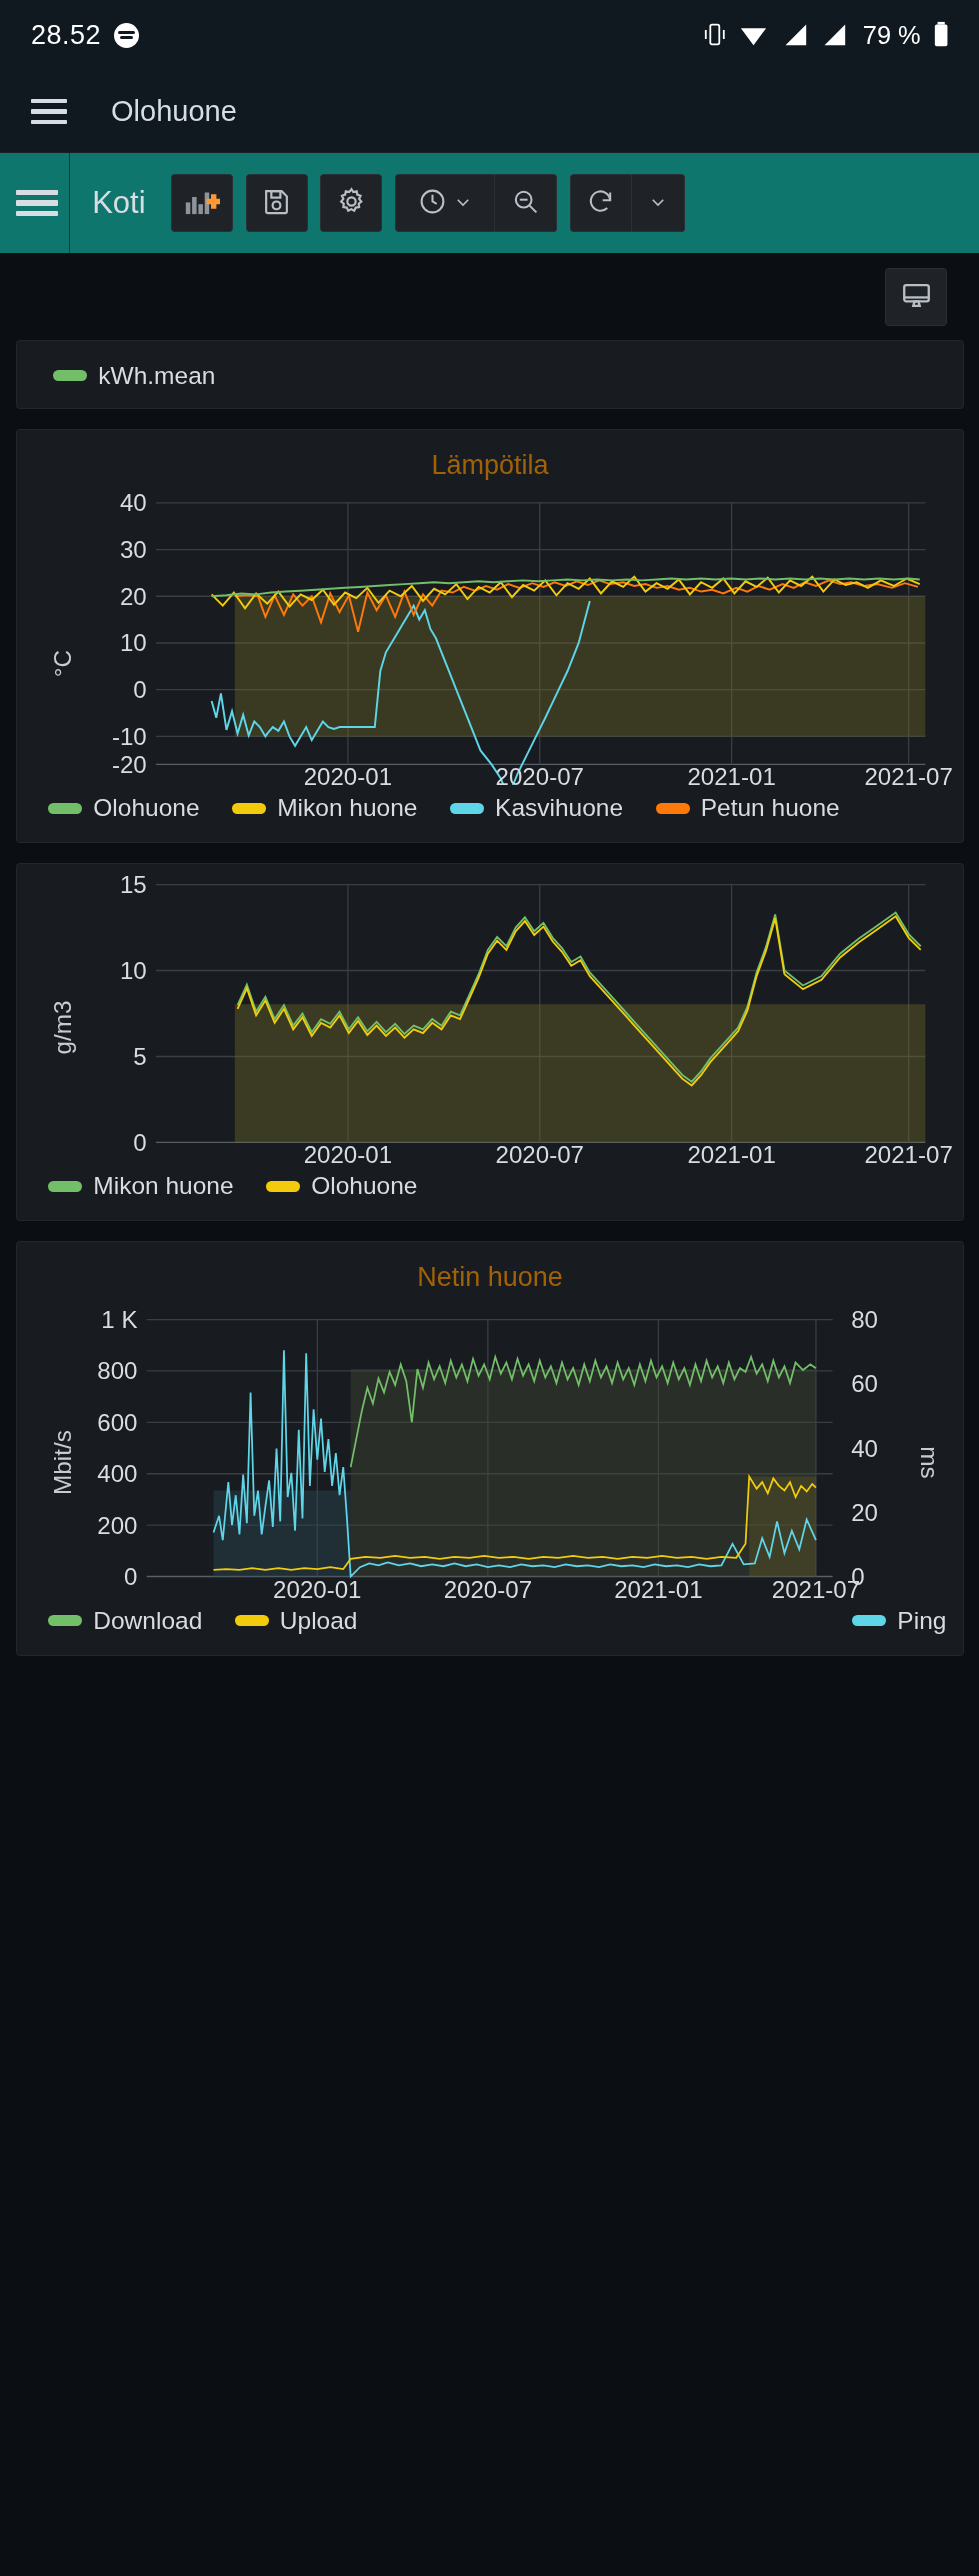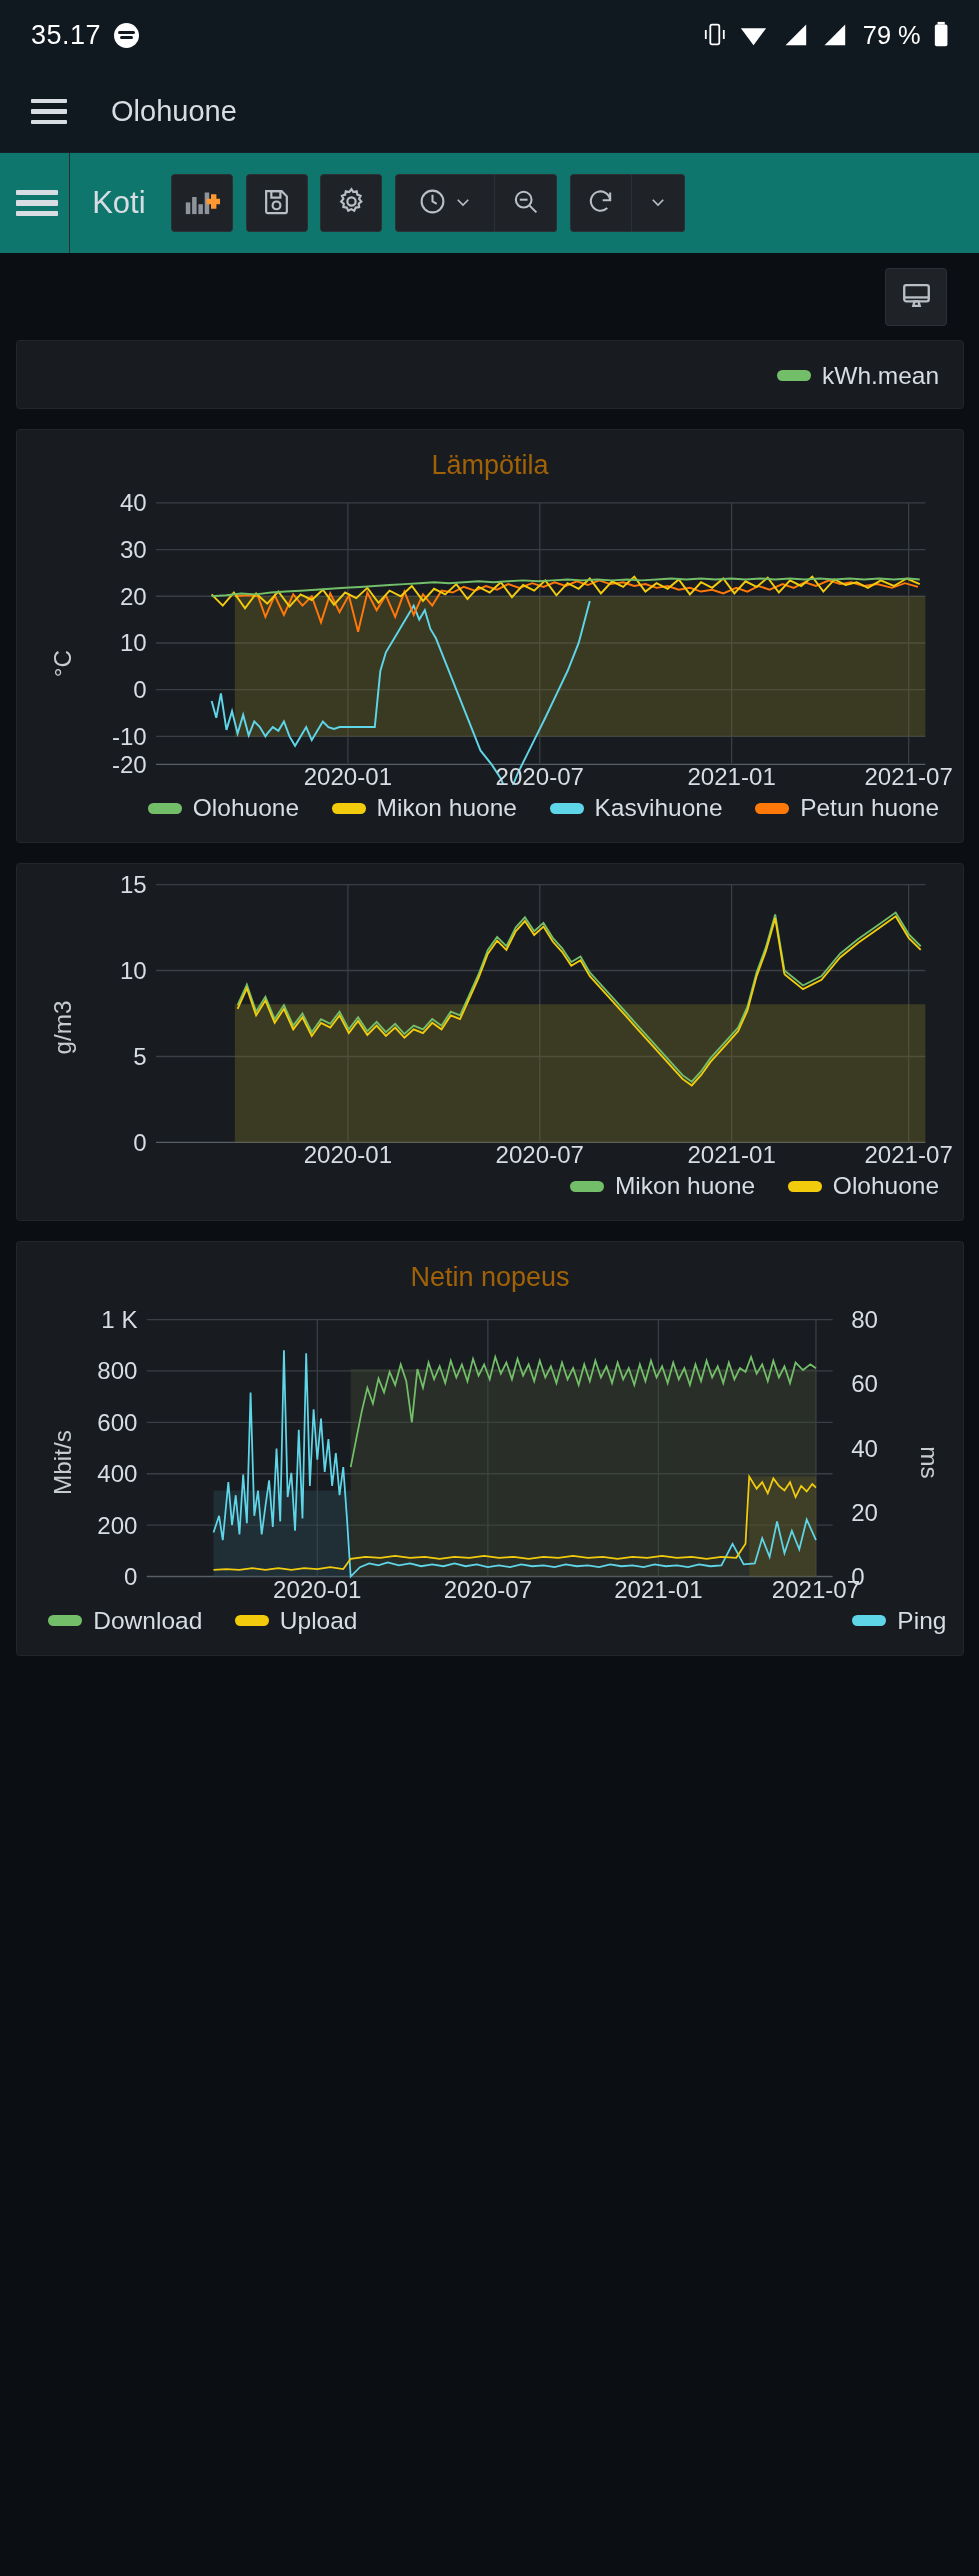--- a/index.html
+++ b/index.html
@@ -88,41 +88,40 @@
   .panel-title {
     text-align: center; color: #a16207;
     font-size: 27px; font-weight: 500;
     padding-top: 20px; padding-bottom: 5.4px;
   }
   .legend-panel { padding: 23.6px 0 23.6px 38px; }
   .legend {
     display: flex; align-items: center; flex-wrap: nowrap;
     gap: 9px; font-size: 24.5px; color: #d8dde3;
     padding: 9px 0 20px 31px;
-    justify-content: flex-end;
   }
   .legend-item { display:flex; align-items:center; gap: 11px; margin-right: 23.6px; white-space: nowrap;}
   .legend.spread .spacer { flex: 1 1 auto; }
   .swatch { width: 34px; height: 11px; border-radius: 5.4px; display:inline-block; }
   
   .chart-wrap { position: relative; width: 100%; }
   .chart-svg { display:block; width: 100%; }
   .axis-label {
     fill: #c7ccd1; font-size: 26px; font-family: "Liberation Sans", sans-serif;
   }
   .tick-text { fill: #d8dde3; font-size: 26px; font-family: "Liberation Sans", sans-serif; }
   .gridline { stroke: #3a3f46; stroke-width: 1.4; }
   .axisline { stroke: #585f66; stroke-width: 1.4; }
 </style>
 </head>
 <body>
 
 <div class="statusbar">
   <div class="sb-left">
-    <span class="sb-time">35.17</span>
+    <span class="sb-time">28.52</span>
     <span class="spotify"></span>
   </div>
   <div class="sb-right">
     <span class="ico">
       <svg width="23.6" height="27" viewBox="0 0 26 30">
           <rect x="8" y="4" width="10" height="22" rx="2" fill="none" stroke="#fff" stroke-width="2"></rect>
           <path d="M3 10 v10 M23 10 v10" stroke="#fff" stroke-width="2" fill="none"></path>
         </svg>
     </span>
     <span class="ico">
@@ -380,21 +379,21 @@
         <span>Mikon huone</span>
       </div>
       <div class="legend-item">
         <span class="swatch" style="background:#f2cc0c"></span>
         <span>Olohuone</span>
       </div>
     </div>
   </div>
 
   <div class="panel">
-    <div class="panel-title">Netin nopeus</div>
+    <div class="panel-title">Netin huone</div>
     <div class="chart-wrap">
       <svg class="chart-svg" viewBox="0 0 1020 320" preserveAspectRatio="none" height="299">
         <g>
           <line class="gridline" x1="140" y1="22" x2="880" y2="22"></line>
           <line class="gridline" x1="140" y1="77" x2="880" y2="77"></line>
           <line class="gridline" x1="140" y1="132" x2="880" y2="132"></line>
           <line class="gridline" x1="140" y1="187" x2="880" y2="187"></line>
           <line class="gridline" x1="140" y1="242" x2="880" y2="242"></line>
           <line class="axisline" x1="140" y1="297" x2="880" y2="297"></line>
           <line class="gridline" x1="324" y1="22" x2="324" y2="297"></line>

